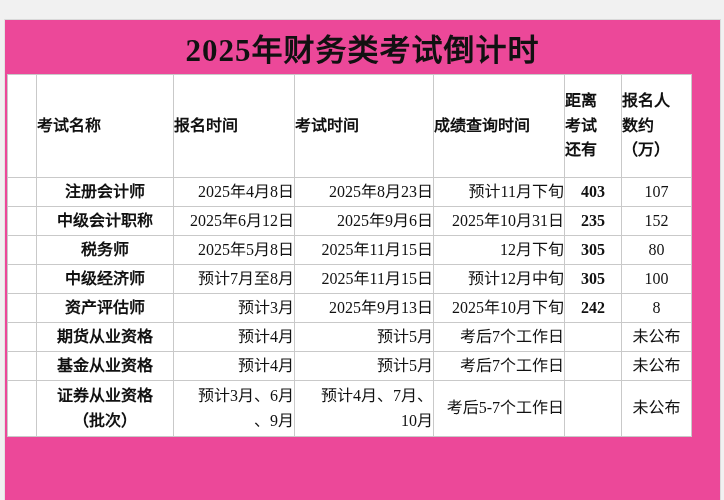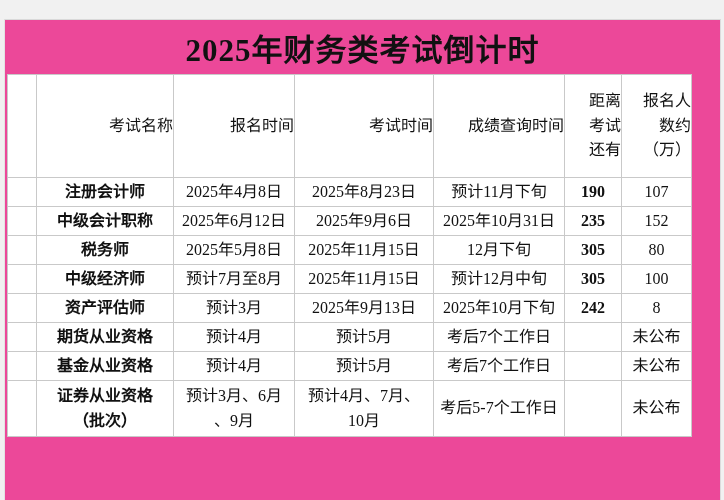--- a/index.html
+++ b/index.html
@@ -45,32 +45,32 @@
     white-space: pre-line;
     overflow: hidden;
     font-size: 16px;
     line-height: 1.55;
   }
   tr.header-row { height: 103px; }
   tr.data-row { height: 29px; }
   tr.data-row.tall { height: 56px; }
   th {
     font-size: 17px;
-    font-weight: normal;
-    text-align: right;
+    font-weight: bold;
+    text-align: left;
   }
   td.c-name {
     font-size: 18px;
     font-weight: bold;
     text-align: center;
     padding-left: 8px;
     padding-right: 2px;
   }
   td.c-reg, td.c-exam, td.c-score {
-    text-align: center;
+    text-align: right;
     padding-right: 6px;
     padding-left: 2px;
   }
   td.c-days {
     text-align: center;
     font-weight: bold;
     font-size: 17px;
   }
   td.c-apps {
     text-align: center;
@@ -116,21 +116,21 @@
 （万）</th>
       </tr>
     </thead>
     <tbody>
       <tr class="data-row">
         <td></td>
         <td class="c-name">注册会计师</td>
         <td class="c-reg">2025年4月8日</td>
         <td class="c-exam">2025年8月23日</td>
         <td class="c-score">预计11月下旬</td>
-        <td class="c-days">190</td>
+        <td class="c-days">403</td>
         <td class="c-apps">107</td>
       </tr>
       <tr class="data-row">
         <td></td>
         <td class="c-name">中级会计职称</td>
         <td class="c-reg">2025年6月12日</td>
         <td class="c-exam">2025年9月6日</td>
         <td class="c-score">2025年10月31日</td>
         <td class="c-days">235</td>
         <td class="c-apps">152</td>

